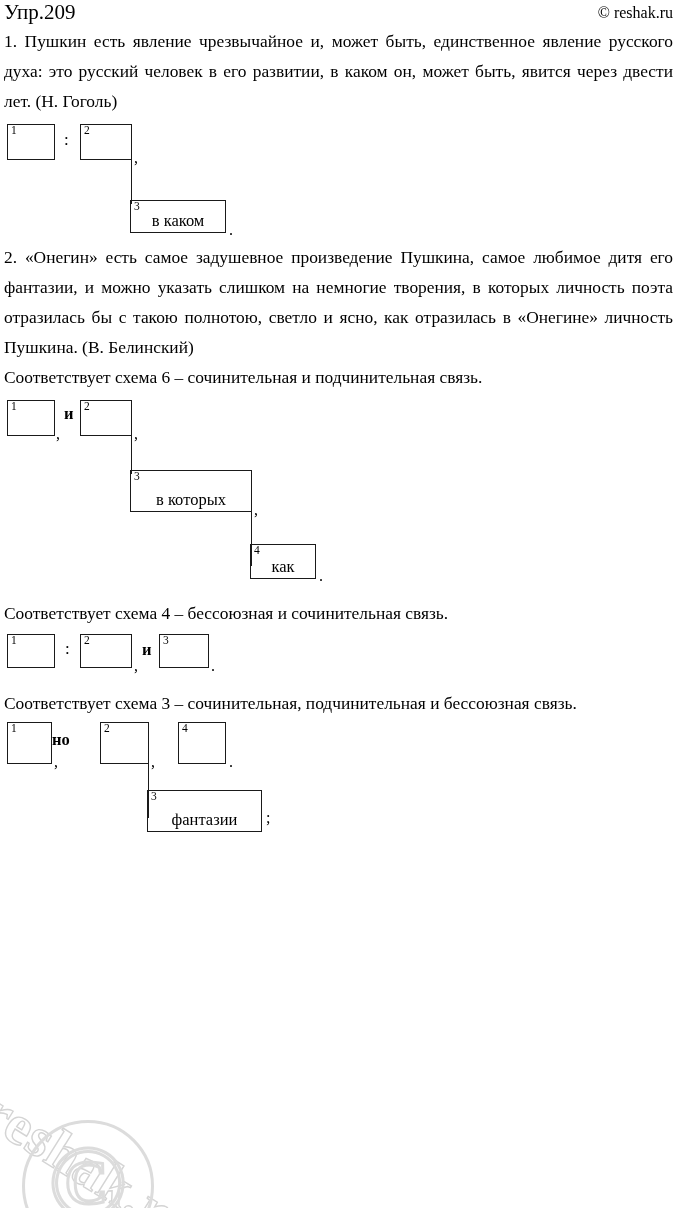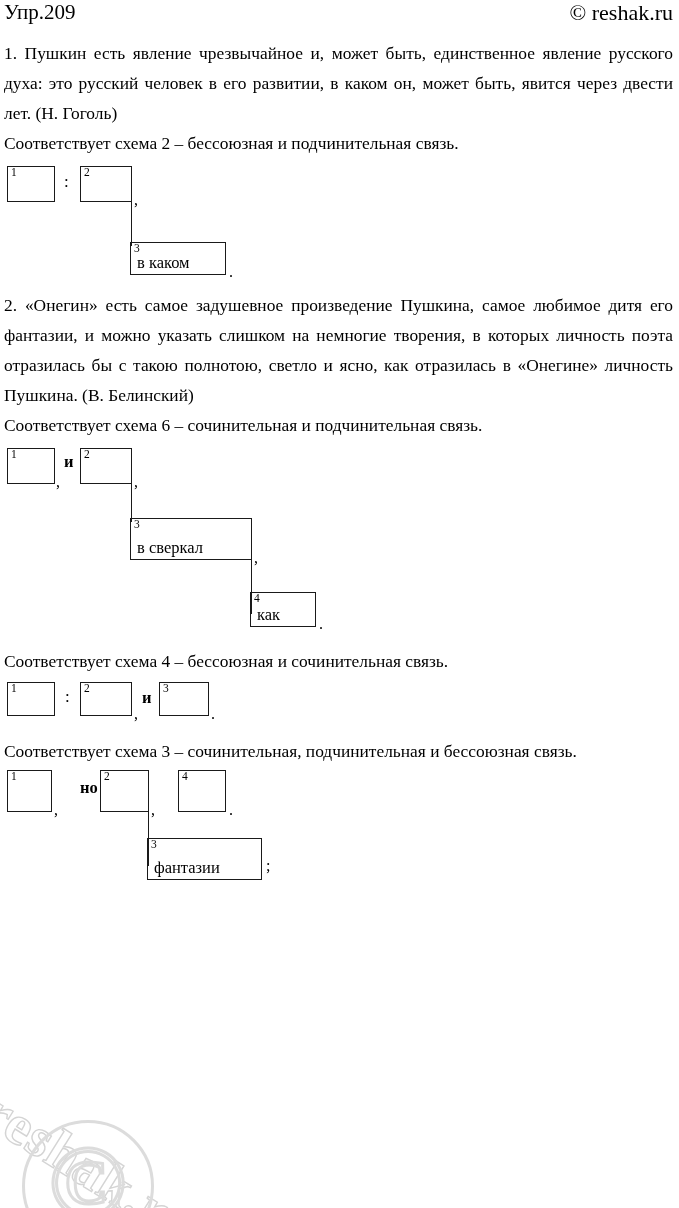--- a/index.html
+++ b/index.html
@@ -36,32 +36,32 @@
     top: 0px;
     font-size: 21px;
     font-weight: normal;
     letter-spacing: 0px;
     line-height: 24px;
   }
   .copyright {
     position: absolute;
     right: 4px;
     top: 1px;
-    font-size: 22px;
+    font-size: 16px;
     line-height: 24px;
     white-space: nowrap;
   }
 
   
   .para {
     font-size: 17.4px;
     line-height: 30px;
     text-align: justify;
     text-align-last: left;
-    margin: 12px 4px 0 2px;
+    margin: 0 4px 0 2px;
     hyphens: none;
   }
   .schema-line {
     font-size: 17.4px;
     line-height: 30px;
     margin: 0 4px 0 2px;
     text-align: left;
     white-space: nowrap;
   }
   .schema-line.wrap { white-space: normal; }
@@ -82,20 +82,21 @@
     left: 3px;
     top: -1px;
     font-size: 11.5px;
     line-height: 13px;
   }
   .dbox .word {
     position: absolute;
     left: 0;
     right: 0;
     bottom: 2px;
+    text-align: center;
     font-size: 16.5px;
     line-height: 18px;
     padding: 0 6px;
     box-sizing: border-box;
     white-space: nowrap;
   }
   
   .drop {
     position: absolute;
     width: 1.6px;
@@ -169,21 +170,20 @@
     </div>
   </div>
 
   <div class="header">
     <div class="page-title">Упр.209</div>
     <div class="copyright">© reshak.ru</div>
   </div>
 
   <div>
     <p class="para">1. Пушкин есть явление чрезвычайное и, может быть, единственное явление русского духа: это русский человек в его развитии, в каком он, может быть, явится через двести лет. (Н. Гоголь)</p>
-    <div class="schema-line">Соответствует схема 2 – бессоюзная и подчинительная связь.</div>
 
     <div class="diagram" style="height:120px;">
 
       <div class="dbox" style="left:3px; top:8px; width:48px; height:36px;">
         <span class="num">1</span>
         <span class="word"></span>
       </div>
       <div class="mark colon" style="left:60px; top:16px;">:</div>
       <div class="dbox" style="left:76px; top:8px; width:52px; height:36px;">
         <span class="num">2</span>
@@ -215,21 +215,21 @@
       <div class="mark conj" style="left:60px; top:14px;">и</div>
       <div class="dbox" style="left:76px; top:8px; width:52px; height:36px;">
         <span class="num">2</span>
         <span class="word"></span>
       </div>
       <div class="mark" style="left:130px; top:34px;">,</div>
       <div class="drop" style="left:126.5px; top:8px; height:74px;"></div>
 
       <div class="dbox" style="left:126px; top:78px; width:122px; height:42px;">
         <span class="num">3</span>
-        <span class="word">в сверкал</span>
+        <span class="word">в которых</span>
       </div>
       <div class="mark" style="left:250px; top:110px;">,</div>
       <div class="drop" style="left:246.5px; top:78px; height:96px;"></div>
 
       <div class="dbox" style="left:246px; top:152px; width:66px; height:35px;">
         <span class="num">4</span>
         <span class="word">как</span>
       </div>
       <div class="mark" style="left:315px; top:176px;">.</div>
     </div>
@@ -261,21 +261,21 @@
   <div style="margin-top:8px;">
     <div class="schema-line wrap">Соответствует схема 3 – сочинительная, подчинительная и бессоюзная связь.</div>
 
     <div class="diagram" style="height:110px; z-index:6;">
 
       <div class="dbox" style="left:3px; top:4px; width:45px; height:42px;">
         <span class="num">1</span>
         <span class="word"></span>
       </div>
       <div class="mark" style="left:50px; top:36px;">,</div>
-      <div class="mark conj" style="left:76px; top:14px;">но</div>
+      <div class="mark conj" style="left:48px; top:14px;">но</div>
       <div class="dbox" style="left:96px; top:4px; width:49px; height:42px;">
         <span class="num">2</span>
         <span class="word"></span>
       </div>
       <div class="mark" style="left:147px; top:36px;">,</div>
       <div class="dbox" style="left:174px; top:4px; width:48px; height:42px;">
         <span class="num">4</span>
         <span class="word"></span>
       </div>
       <div class="mark" style="left:225px; top:36px;">.</div>

